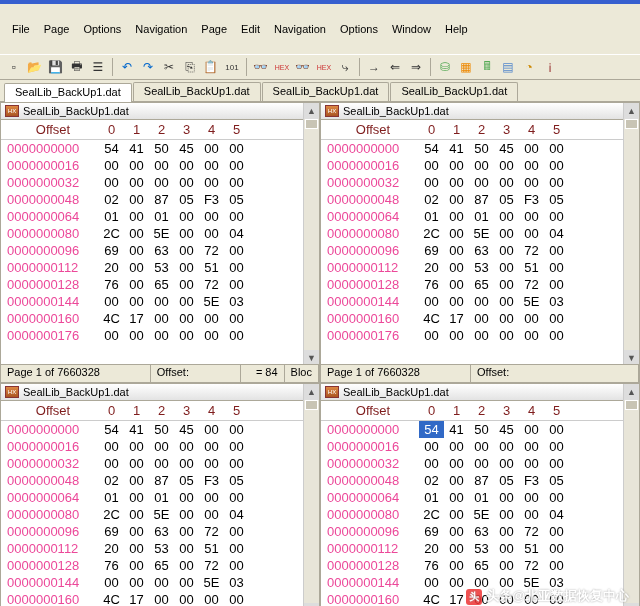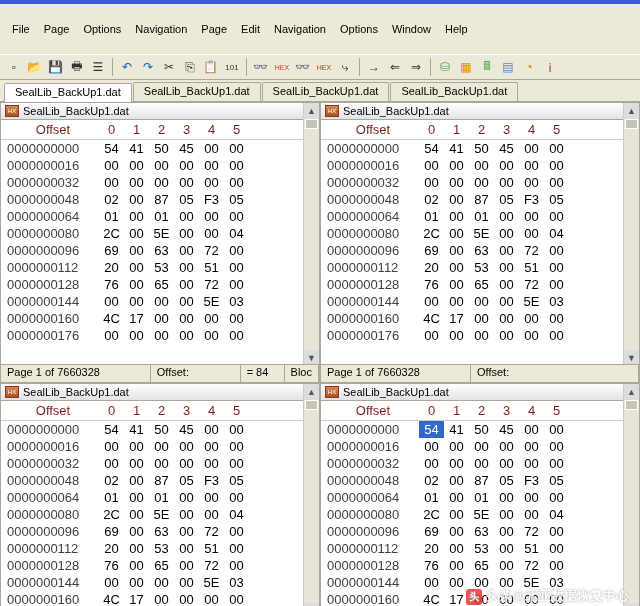--- a/index.html
+++ b/index.html
@@ -15,21 +15,21 @@
   .tab.active { background:#fff; position:relative; top:1px; }
   .panes { display:grid; grid-template-columns: 1fr 1fr; grid-template-rows: 281px 1fr; width:640px; height: calc(606px - 4px - 20px - 26px - 22px); }
   .pane { border:1px solid #aca899; background:#fff; display:flex; flex-direction:column; overflow:hidden; position:relative; }
   .pane-title { background:linear-gradient(#fff,#e3e3e3); padding:2px 4px; border-bottom:1px solid #aca899; display:flex; align-items:center; gap:4px; font-size:11px; }
   .hexicon { width:14px; height:12px; background:linear-gradient(#d84,#a52); border:1px solid #833; font-size:6px; color:#fff; text-align:center; line-height:10px; }
   .hexhdr { display:flex; font-family: "Courier New", monospace; font-size:13px; color:#7f1d1d; padding: 2px 0 2px 6px; border-bottom:1px solid #ccc; }
   .hexhdr .off { width:92px; text-align:center; }
   .hexhdr .col { width:25px; text-align:center; }
   .hexbody { font-family:"Courier New", monospace; font-size:13px; overflow:hidden; flex:1; position:relative; }
   .hexrow { display:flex; padding-left:6px; line-height:17px; }
-  .hexrow .addr { width:92px; color:#404040; }
+  .hexrow .addr { width:92px; color:#ec4899; }
   .hexrow .byte { width:25px; text-align:center; color:#000; }
   .byte.sel { background:#3169c6; color:#fff; }
   .scrollbar-v { position:absolute; right:0; top:0; bottom:16px; width:16px; background:#e8e5d8; border-left:1px solid #ccc; }
   .scrollbar-v .thumb { position:absolute; left:1px; right:1px; top:16px; height:10px; background:#c8c4b4; border:1px solid #fff; }
   .scrollbar-v .arr { position:absolute; left:0; right:0; height:16px; background:#ddd; text-align:center; font-size:9px; line-height:16px; color:#555; }
   .scrollbar-h { position:absolute; left:0; right:0; bottom:0; height:16px; background:#e8e5d8; border-top:1px solid #ccc; display:flex; }
   .scrollbar-h .arr { width:16px; background:#ddd; text-align:center; font-size:9px; line-height:16px; color:#555; }
   .scrollbar-h .track { flex:1; position:relative; }
   .scrollbar-h .thumb { position:absolute; top:1px; bottom:1px; left:30px; width:40px; background:#c8c4b4; border:1px solid #fff; }
   .statusbar { display:flex; border-top:1px solid #aca899; background:#ece9d8; font-size:11px; height:18px; }
@@ -228,21 +228,21 @@
     <div class="scrollbar-h">
         <div class="arr">◀</div>
         <div class="track">
           <div class="thumb"></div>
         </div>
         <div class="arr">▶</div>
       </div>
     <div class="statusbar" style="position:absolute;bottom:0;left:0;right:0;">
       <div class="status-cell" style="width:150px">Page 1 of 7660328</div>
       <div class="status-cell" style="width:90px">Offset:</div>
-      <div class="status-cell" style="width:44px;text-align:left">= 84</div>
+      <div class="status-cell" style="width:44px;text-align:right">= 84</div>
       <div class="status-cell" style="flex:1">Bloc</div>
     </div>
   </div>
 
   <div class="pane">
     <div class="pane-title">
       <span class="hexicon">HX</span>
       <span>SealLib_BackUp1.dat</span>
     </div>
     <div class="hexhdr">

